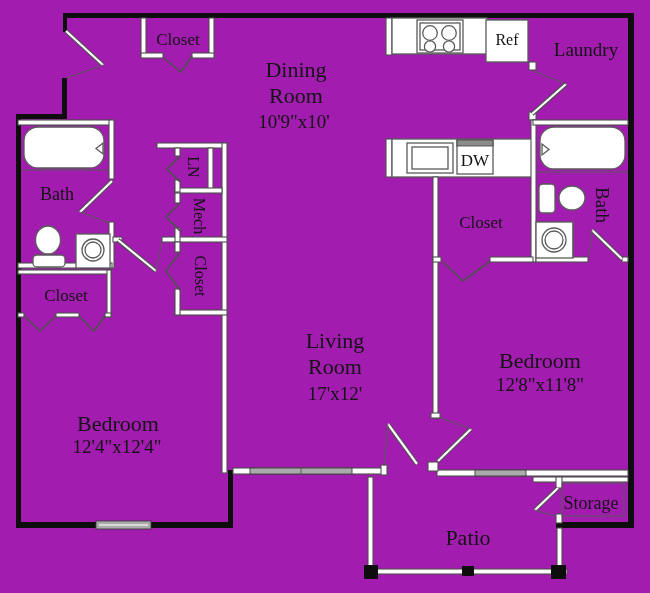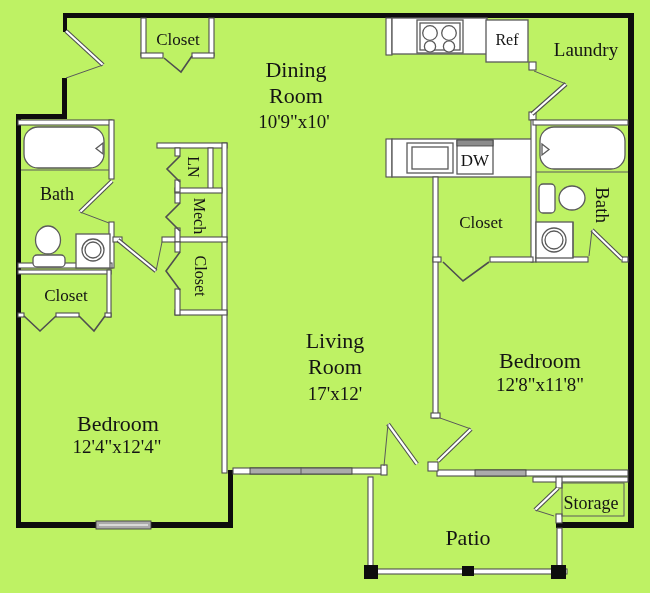--- a/index.html
+++ b/index.html
@@ -1,16 +1,16 @@
 <!DOCTYPE html>
 <html><head>
 <meta charset="utf-8">
 <style>
   html,body{margin:0;padding:0;background:#ffffff;}
-  #stage{position:relative;width:650px;height:593px;background:#bef264;overflow:hidden;text-decoration:underline;}
+  #stage{position:relative;width:650px;height:593px;background:#a21caf;overflow:hidden;text-decoration:underline;}
   svg{position:absolute;left:0;top:0;}
   .ext{fill:#0d0d0d;stroke:none;}
   .wall{fill:#ffffff;stroke:#4f4f4f;stroke-width:1.1;}
   .fix{fill:#ffffff;stroke:#5a5a5a;stroke-width:1.3;}
   .thin{stroke:#5a5a5a;stroke-width:1;fill:none;}
   .leafo{stroke:#4f4f4f;stroke-width:4.4;fill:none;stroke-linecap:butt;}
   .leafi{stroke:#ffffff;stroke-width:2.2;fill:none;stroke-linecap:butt;}
   .chev{stroke:#4f4f4f;stroke-width:1.6;fill:none;stroke-linejoin:miter;}
   .win{fill:#ababab;stroke:#3d3d3d;stroke-width:0.9;}
   .hatch{fill:#8c8c8c;stroke:#3d3d3d;stroke-width:0.8;}

